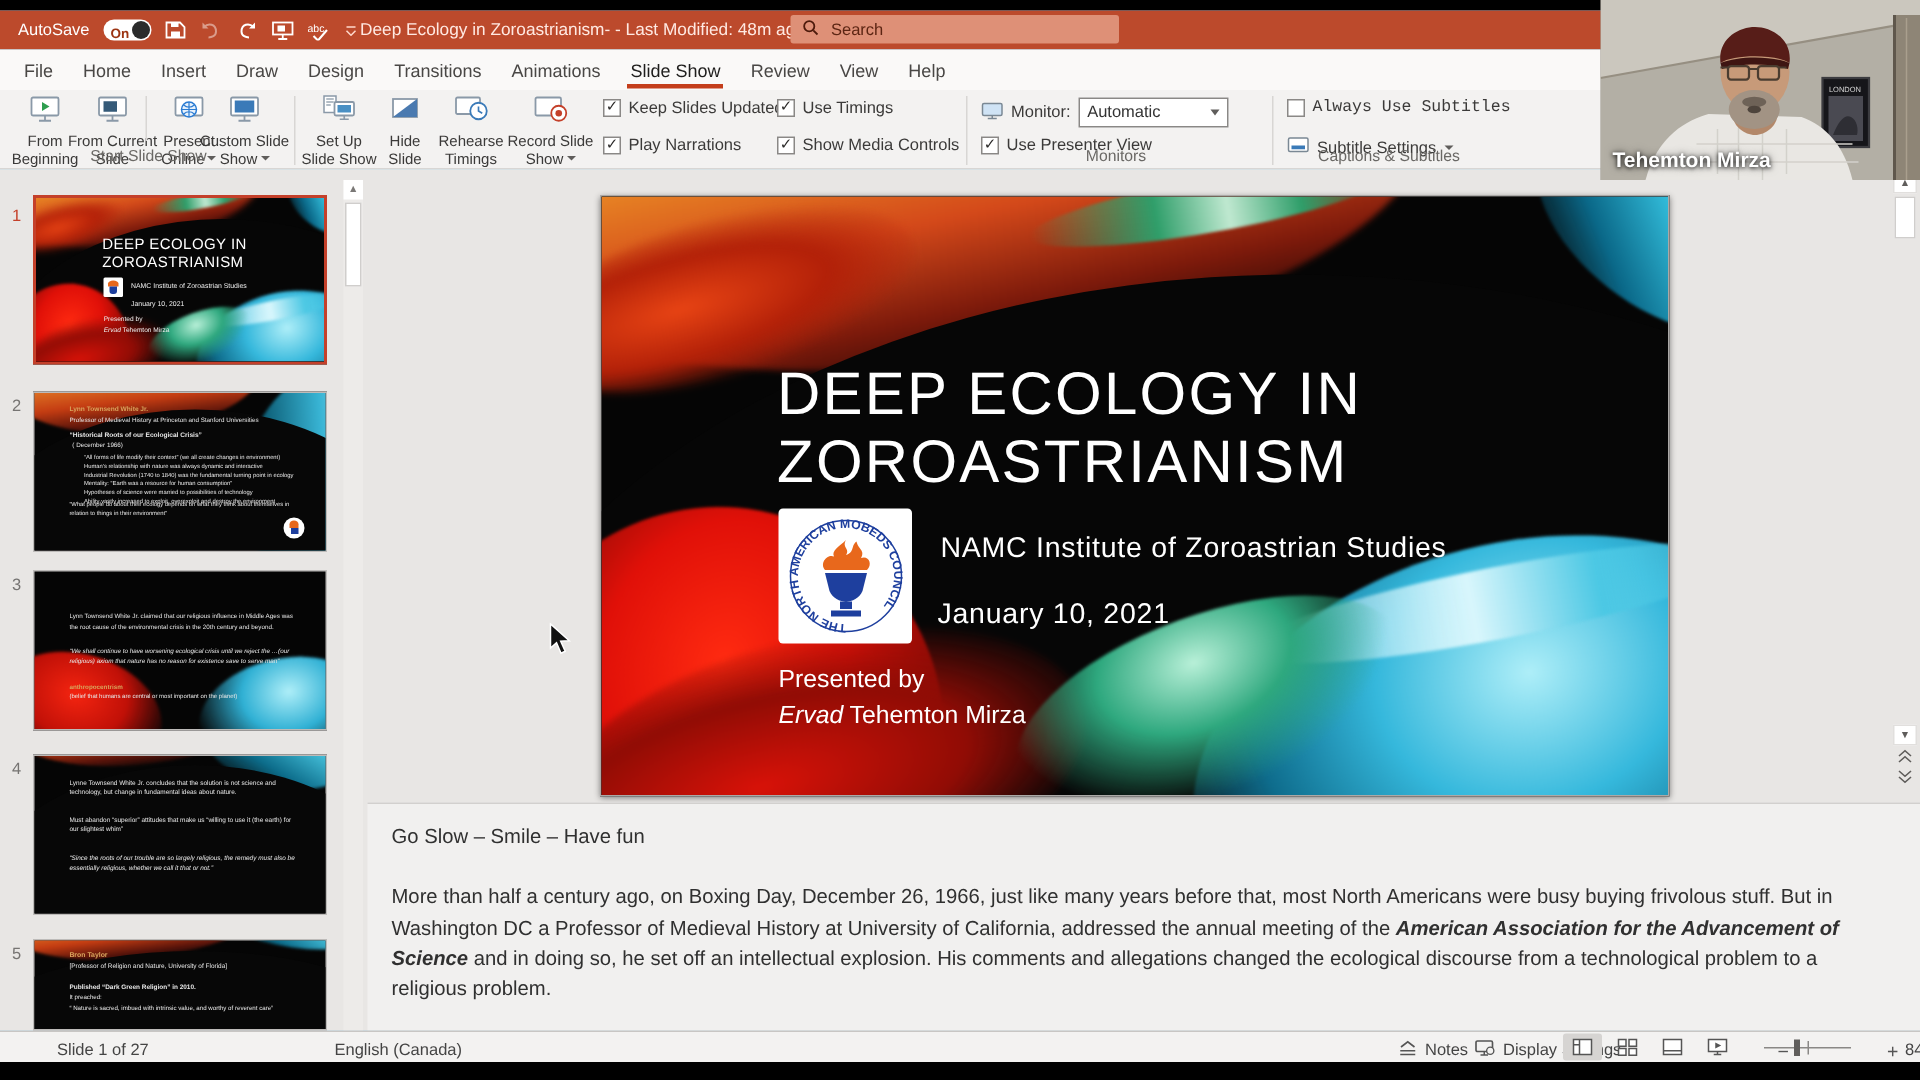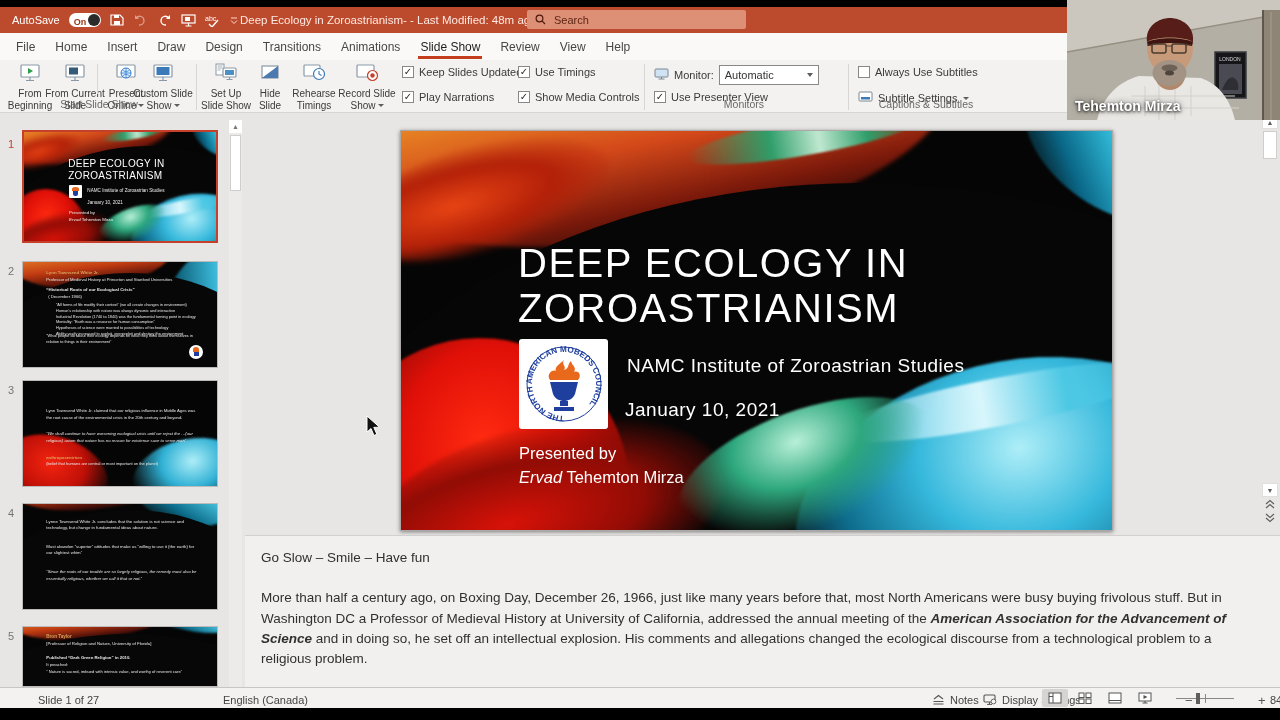--- a/index.html
+++ b/index.html
@@ -312,21 +312,21 @@
       </span>
     </div>
     <div class="cbrow" style="left:654px; top:31px;">
       <span class="cbox">✓</span>
       <span>Use Presenter View</span>
     </div>
     <div class="grouplabel" style="left:644px; width:200px;text-align:center;">Monitors</div>
 
     <div class="rib-divider full" style="left:848px;"></div>
 
-    <div class="cbrow" style="left:858px; top:6px;">
+    <div class="cbrow" style="left:858px; top:6px;font-family:Liberation Mono, monospace;">
       <span class="cbox"></span>
       <span>Always Use Subtitles</span>
     </div>
     <div class="cbrow" style="left:858px; top:31px;">
       <span><svg width="15" height="12" viewBox="0 0 15 12">
             <rect x="1" y="1" width="13" height="9" rx="1" fill="#fff" stroke="#7a8894"></rect>
             <rect x="3" y="6" width="9" height="2.5" fill="#3a7ab8"></rect>
           </svg></span>
       <span>Subtitle Settings</span>
       <span class="dd" style="display:inline-block;width:0;height:0;border-left:3px solid transparent;border-right:3px solid transparent;border-top:3.5px solid #5f5d5b;"></span>

